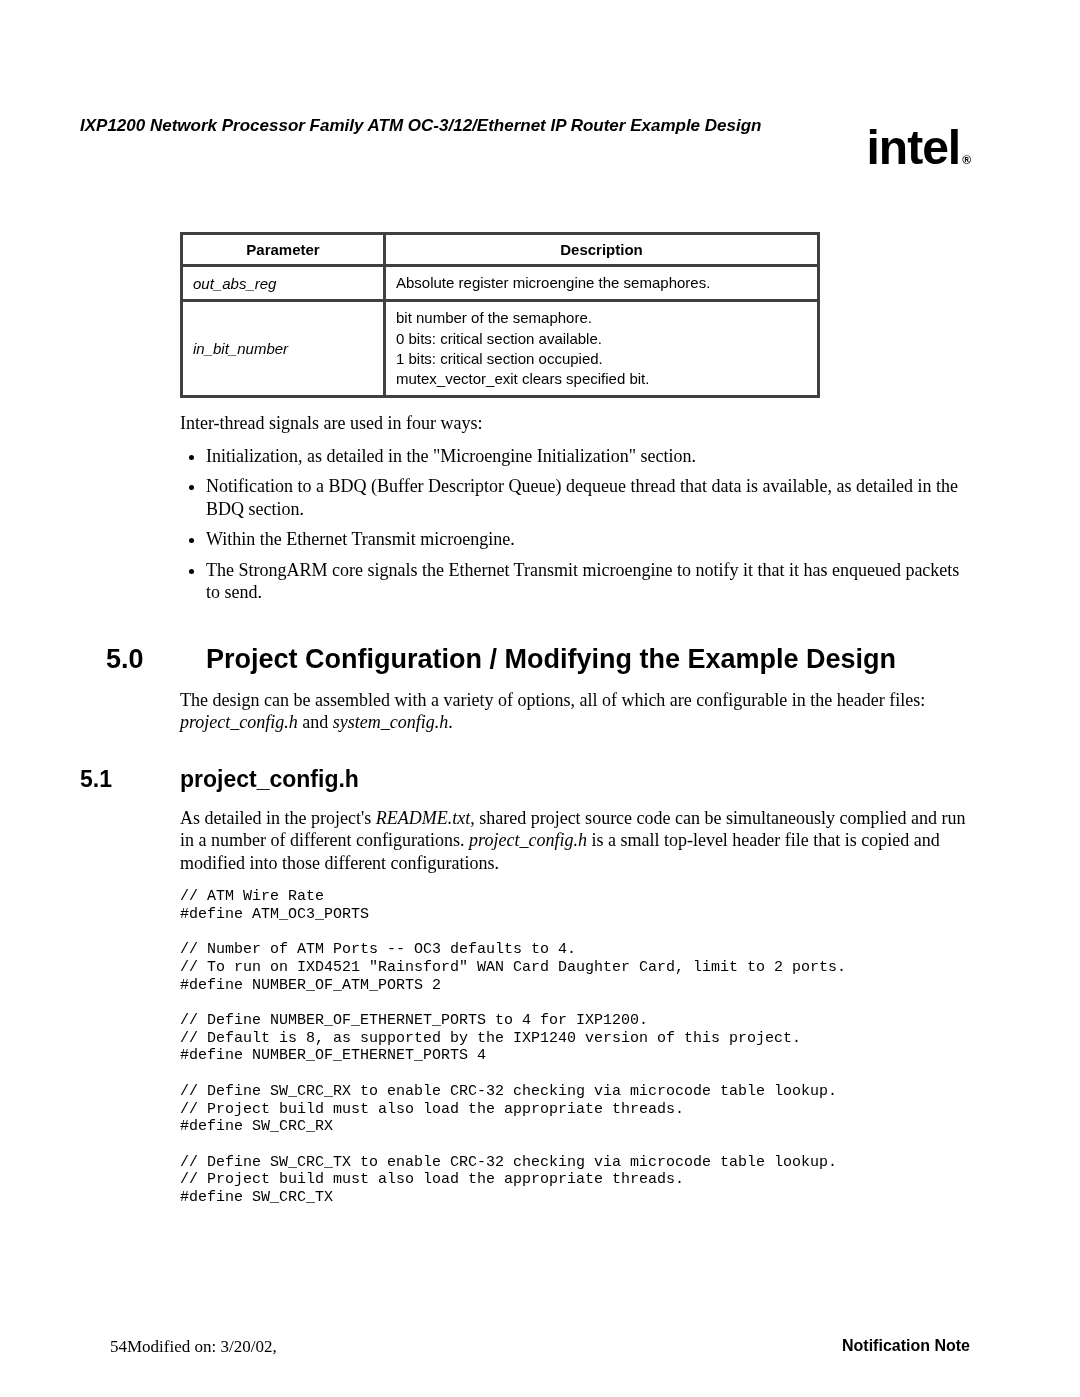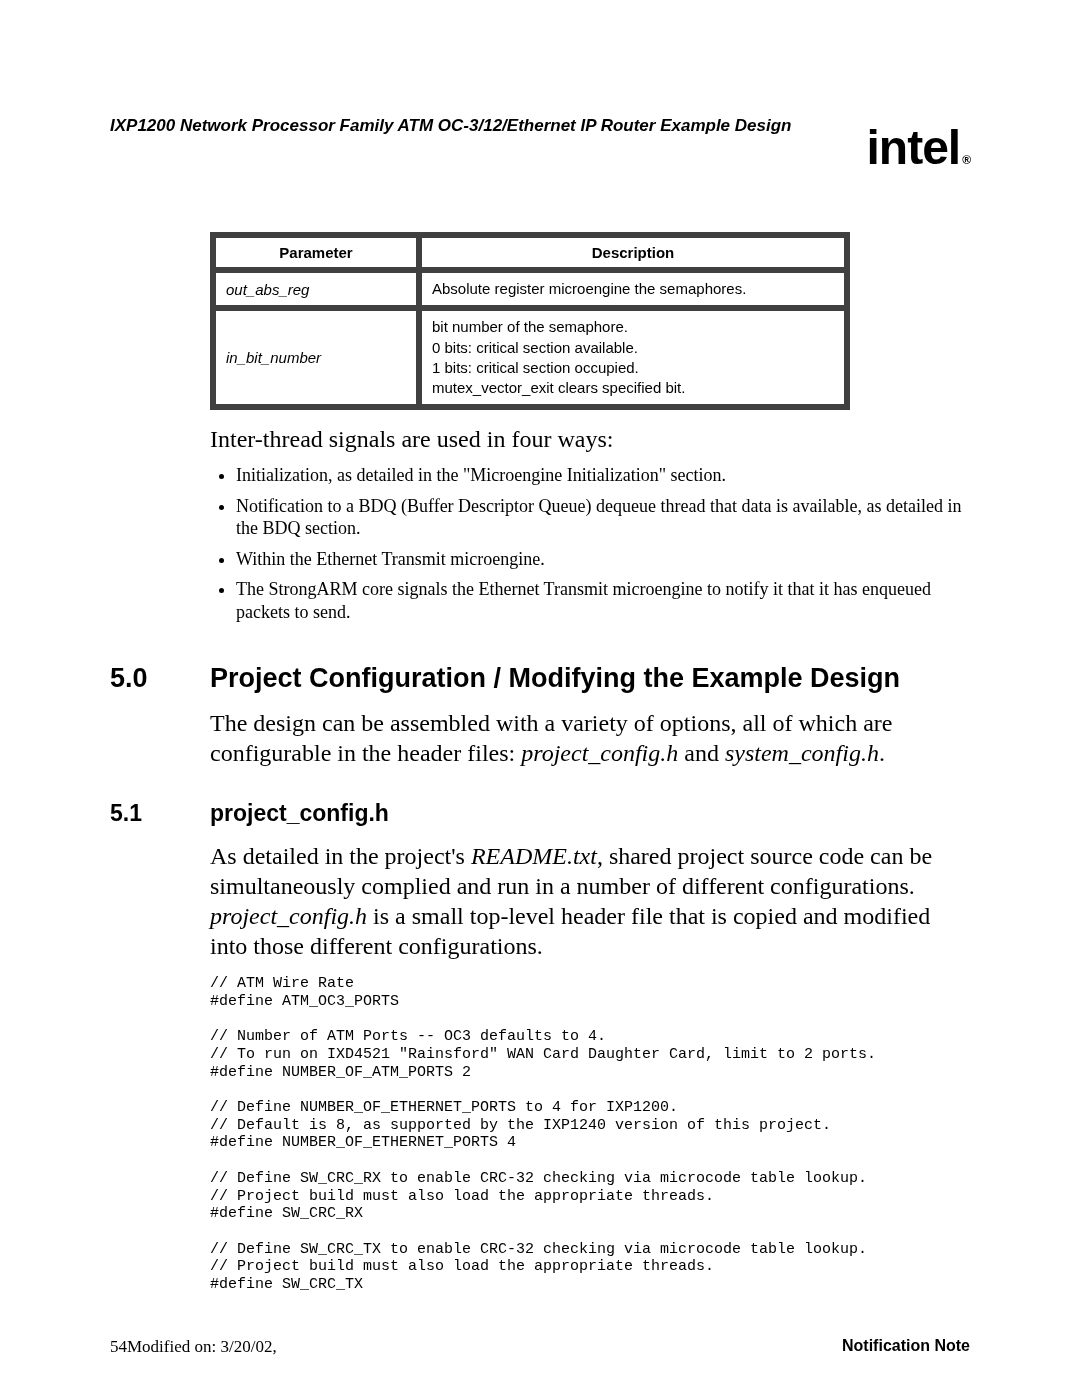--- a/index.html
+++ b/index.html
@@ -8,21 +8,21 @@
     padding: 0;
     background: #ffffff;
     font-family: "Times New Roman", Times, serif;
     color: #000;
   }
   .page {
     width: 1080px;
     height: 1397px;
     position: relative;
     box-sizing: border-box;
-    padding: 80px 110px 0 110px;
+    padding: 80px 110px 0 80px;
   }
   .running-head {
     display: flex;
     align-items: center;
     justify-content: space-between;
     margin-bottom: 60px;
   }
   .running-title {
     font-family: Arial, Helvetica, sans-serif;
     font-weight: bold;
@@ -48,21 +48,21 @@
     padding-left: 100px;
   }
   
   table.param {
     border-collapse: collapse;
     width: 640px;
     font-family: Arial, Helvetica, sans-serif;
     font-size: 15px;
   }
   table.param th, table.param td {
-    border: 6px solid #404040;
+    border: 3px solid #404040;
     padding: 6px 10px;
     text-align: left;
     vertical-align: top;
   }
   table.param th {
     font-weight: bold;
     text-align: center;
   }
   table.param td.pname {
     font-style: italic;
@@ -84,25 +84,25 @@
     flex: 0 0 100px;
     font-family: Arial, Helvetica, sans-serif;
     font-weight: bold;
   }
   .sect-title {
     font-family: Arial, Helvetica, sans-serif;
     font-weight: bold;
   }
   .h2 .sect-num, .h2 .sect-title { font-size: 23px; }
   .h1 .sect-num, .h1 .sect-title { font-size: 27px; }
-  .h1 { margin-top: 40px; }
+  .h1 { margin-top: 40px; margin-left: 26px; }
   .h1 .sect-title { line-height: 1.15; }
 
   p.body {
-    font-size: 24px;
+    font-size: 18px;
     line-height: 1.25;
     margin: 14px 0 10px 0;
   }
   ul.body {
     font-size: 18px;
     line-height: 1.25;
     margin: 6px 0 0 0;
     padding-left: 26px;
   }
   ul.body li {

